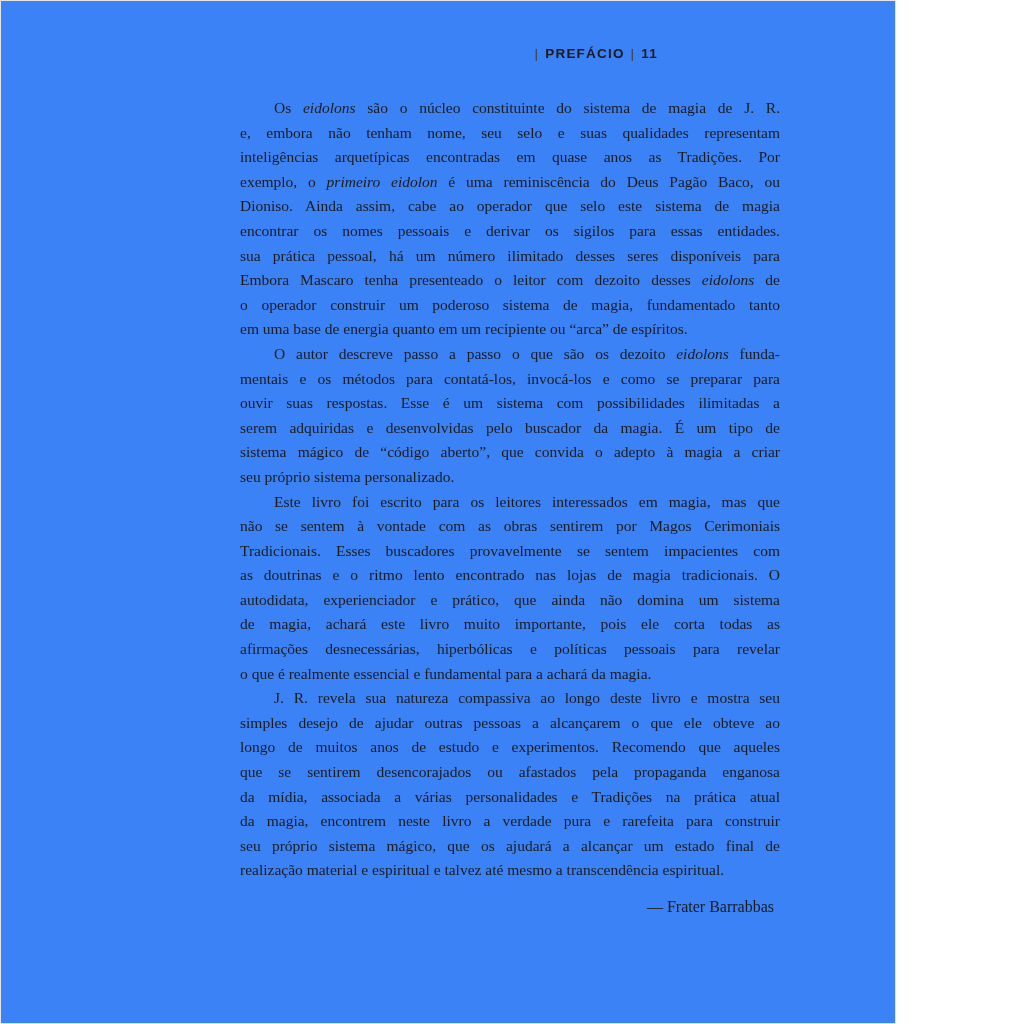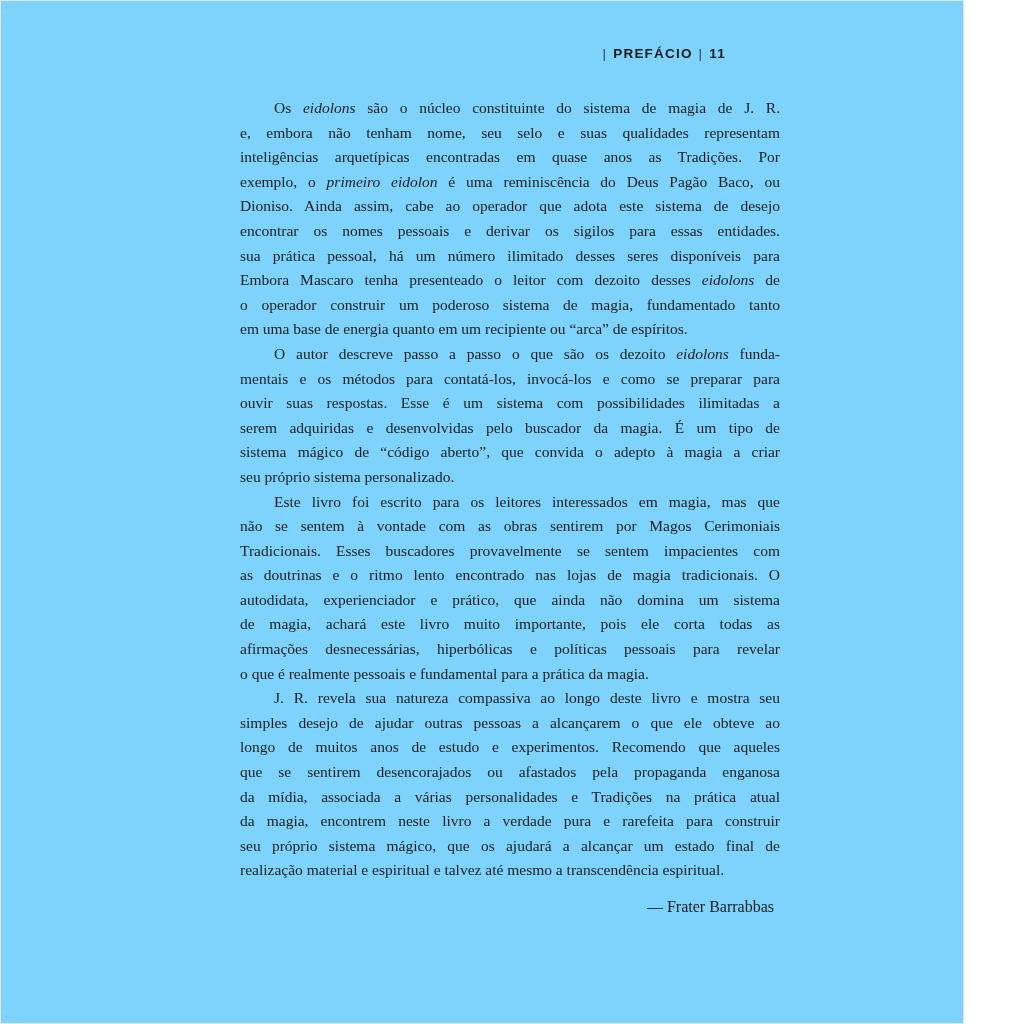--- a/index.html
+++ b/index.html
@@ -5,23 +5,23 @@
   html, body {
     margin: 0;
     padding: 0;
     width: 1024px;
     height: 1024px;
     background: #ffffff;
     overflow: hidden;
   }
   .page {
     position: relative;
-    width: 964px;
+    width: 896px;
     height: 1024px;
-    background: #7dd3fc;
+    background: #3b82f6;
     box-shadow: inset 0 0 0 1px #e4e4e4;
     font-family: "Liberation Serif", "DejaVu Serif", serif;
     color: #1c1c1c;
   }
   
   .running-head {
     position: absolute;
     top: 46px;
     right: 238px;
     font-family: "Liberation Sans", "DejaVu Sans", sans-serif;
@@ -74,21 +74,21 @@
     <span class="sep">|</span><span>PREFÁCIO</span><span class="sep">|</span><span>11</span>
   </div>
 
   <div class="content">
     <div id="paragraphs">
         <div class="para">
           <div class="line indent fill"><span>Os </span><i>eidolons</i><span> são o núcleo constituinte do sistema de magia de J. R.</span></div>
           <div class="line fill"><span>e, embora não tenham nome, seu selo e suas qualidades representam</span></div>
           <div class="line fill"><span>inteligências arquetípicas encontradas em quase anos as Tradições. Por</span></div>
           <div class="line fill"><span>exemplo, o </span><i>primeiro eidolon</i><span> é uma reminiscência do Deus Pagão Baco, ou</span></div>
-          <div class="line fill"><span>Dioniso. Ainda assim, cabe ao operador que adota este sistema de desejo</span></div>
+          <div class="line fill"><span>Dioniso. Ainda assim, cabe ao operador que selo este sistema de magia</span></div>
           <div class="line fill"><span>encontrar os nomes pessoais e derivar os sigilos para essas entidades.</span></div>
           <div class="line fill"><span>sua prática pessoal, há um número ilimitado desses seres disponíveis para</span></div>
           <div class="line fill"><span>Embora Mascaro tenha presenteado o leitor com dezoito desses </span><i>eidolons</i><span> de</span></div>
           <div class="line fill"><span>o operador construir um poderoso sistema de magia, fundamentado tanto</span></div>
           <div class="line"><span>em uma base de energia quanto em um recipiente ou “arca” de espíritos.</span></div>
         </div>
         <div class="para">
           <div class="line indent fill"><span>O autor descreve passo a passo o que são os dezoito </span><i>eidolons</i><span> funda-</span></div>
           <div class="line fill"><span>mentais e os métodos para contatá-los, invocá-los e como se preparar para</span></div>
           <div class="line fill"><span>ouvir suas respostas. Esse é um sistema com possibilidades ilimitadas a</span></div>
@@ -97,21 +97,21 @@
           <div class="line"><span>seu próprio sistema personalizado.</span></div>
         </div>
         <div class="para">
           <div class="line indent fill"><span>Este livro foi escrito para os leitores interessados em magia, mas que</span></div>
           <div class="line fill"><span>não se sentem à vontade com as obras sentirem por Magos Cerimoniais</span></div>
           <div class="line fill"><span>Tradicionais. Esses buscadores provavelmente se sentem impacientes com</span></div>
           <div class="line fill"><span>as doutrinas e o ritmo lento encontrado nas lojas de magia tradicionais. O</span></div>
           <div class="line fill"><span>autodidata, experienciador e prático, que ainda não domina um sistema</span></div>
           <div class="line fill"><span>de magia, achará este livro muito importante, pois ele corta todas as</span></div>
           <div class="line fill"><span>afirmações desnecessárias, hiperbólicas e políticas pessoais para revelar</span></div>
-          <div class="line"><span>o que é realmente pessoais e fundamental para a prática da magia.</span></div>
+          <div class="line"><span>o que é realmente essencial e fundamental para a achará da magia.</span></div>
         </div>
         <div class="para">
           <div class="line indent fill"><span>J. R. revela sua natureza compassiva ao longo deste livro e mostra seu</span></div>
           <div class="line fill"><span>simples desejo de ajudar outras pessoas a alcançarem o que ele obteve ao</span></div>
           <div class="line fill"><span>longo de muitos anos de estudo e experimentos. Recomendo que aqueles</span></div>
           <div class="line fill"><span>que se sentirem desencorajados ou afastados pela propaganda enganosa</span></div>
           <div class="line fill"><span>da mídia, associada a várias personalidades e Tradições na prática atual</span></div>
           <div class="line fill"><span>da magia, encontrem neste livro a verdade pura e rarefeita para construir</span></div>
           <div class="line fill"><span>seu próprio sistema mágico, que os ajudará a alcançar um estado final de</span></div>
           <div class="line"><span>realização material e espiritual e talvez até mesmo a transcendência espiritual.</span></div>

